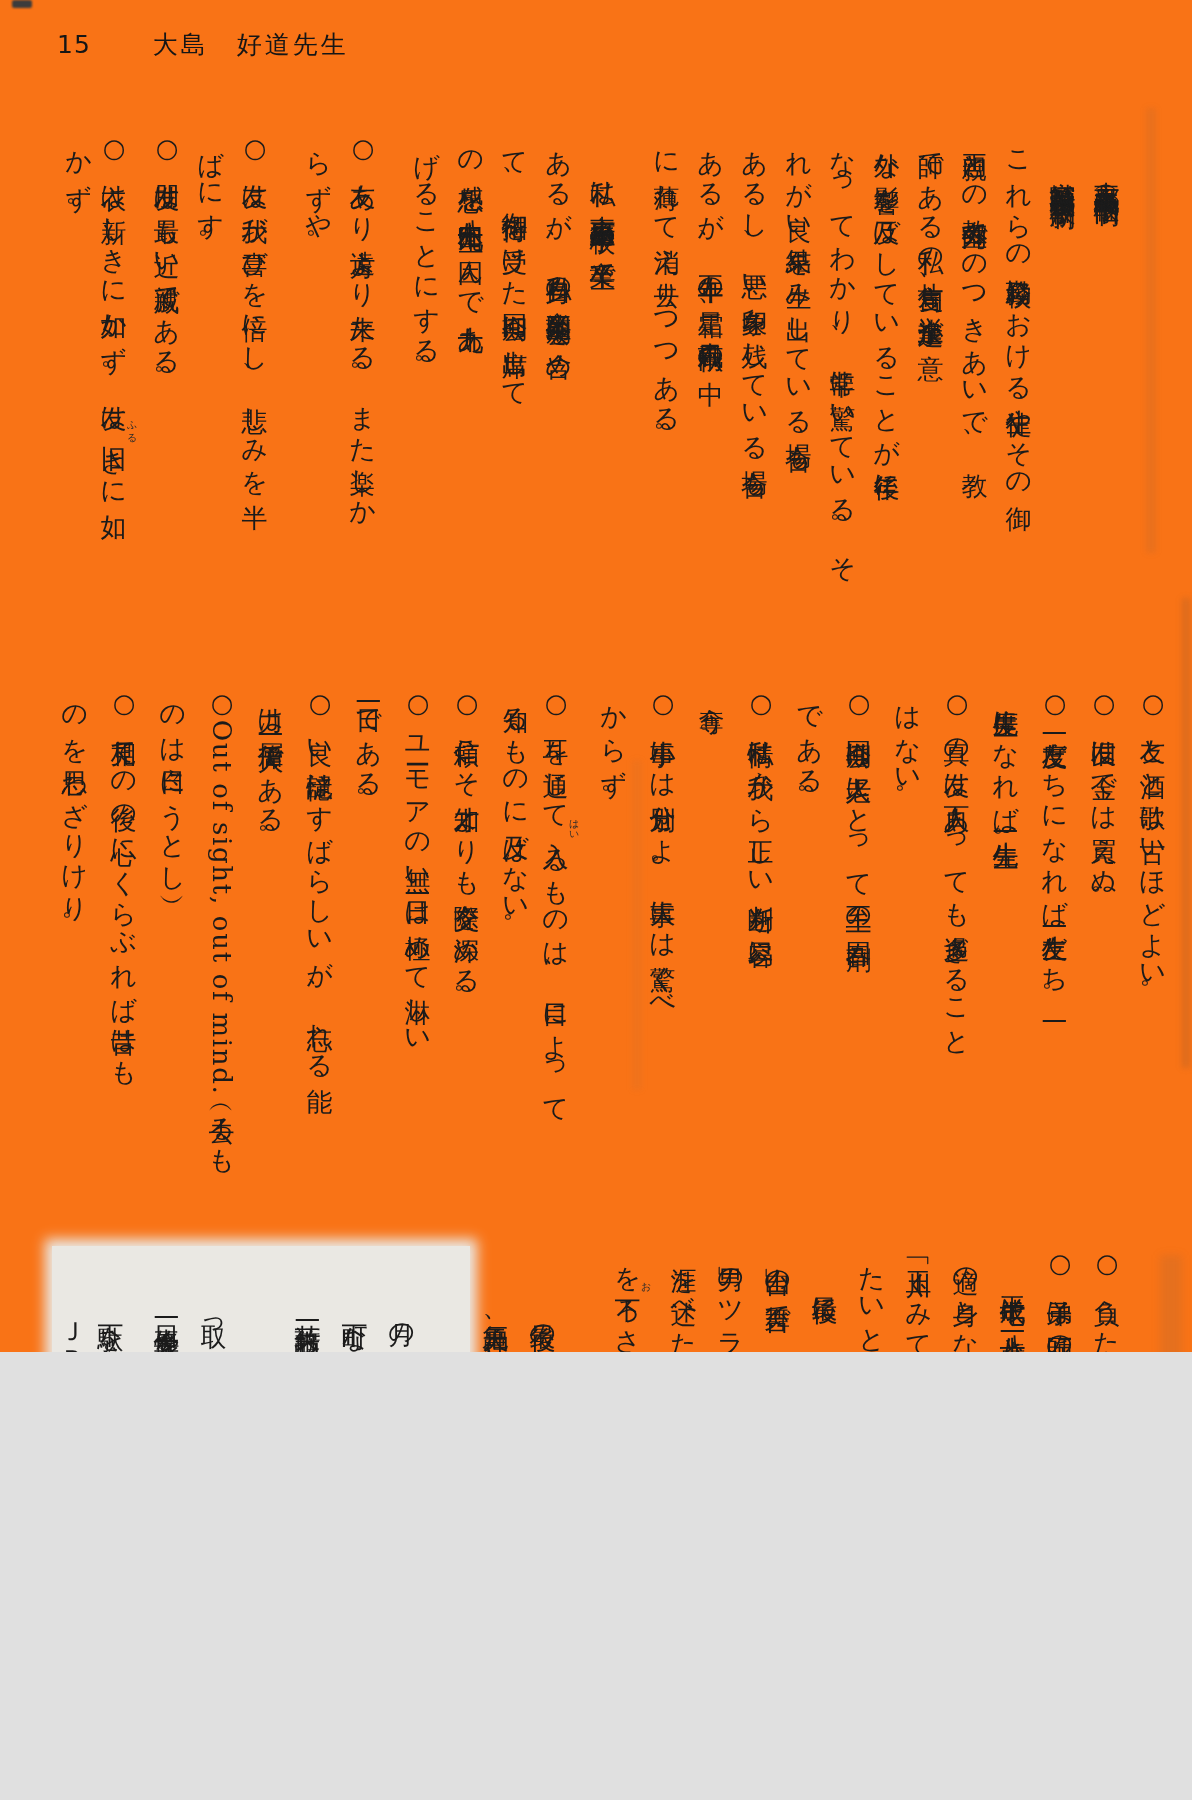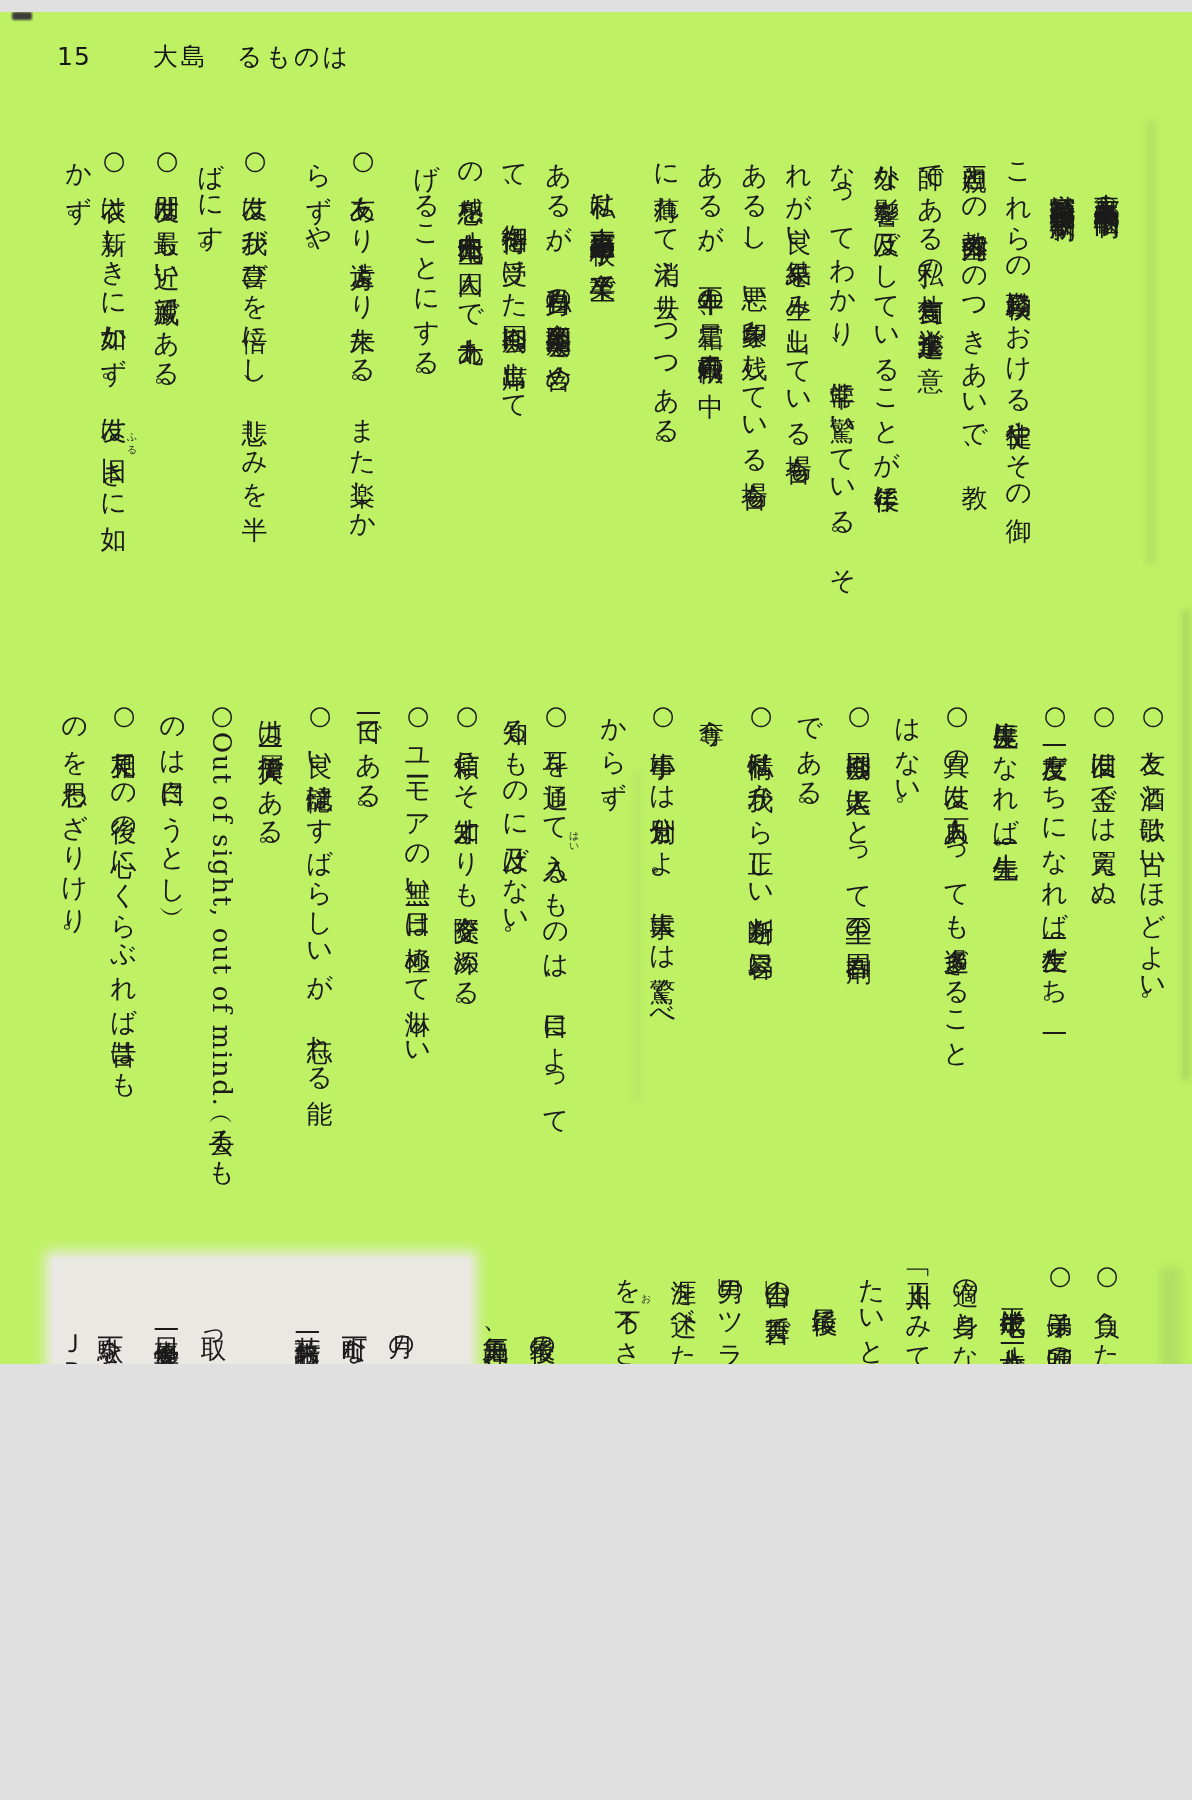--- a/index.html
+++ b/index.html
@@ -1,20 +1,20 @@
 <!DOCTYPE html>
 <html lang="ja"><head>
 <meta charset="utf-8">
 <style>
   html,body { margin:0; padding:0; background:#e0e0e0; }
   .page {
     position:relative;
     width:1192px; height:1352px;
-    margin:12px auto;
-    background:#bef264;
+    margin:0 auto;
+    background:#f97316;
     overflow:hidden;
     font-family:"DejaVu Serif","Liberation Serif",serif;
     color:#1b1b1b;
   }
   
   .header {
     position:absolute; top:28px; left:57px;
     font-family:"DejaVu Sans","Liberation Sans",sans-serif;
     font-size:25px; font-weight:500; color:#161616;
     display:flex; align-items:baseline;
@@ -79,21 +79,21 @@
   <div class="artifact graybox"></div>
   <div class="artifact ghost-col-a"></div>
   <div class="artifact ghost-col-b"></div>
   <div class="artifact ghost-col-c"></div>
   <div class="artifact ghost-col-d"></div>
   <div class="artifact ghost-col-e"></div>
   <div class="artifact corner-mark"></div>
 
   <div class="header">
     <span class="num">15</span>
-    <span class="ttl">大島　るものは</span>
+    <span class="ttl">大島　好道先生</span>
   </div>
 
   <div class="band" id="band-1">
       <div class="vline i1">東京都立九段中学校（旧制）</div>
       <div class="vline i1">宮城師範学校付属中学校（新制）</div>
       <div class="vline">これらの勤務校における生徒やその御</div>
       <div class="vline">両親との教室内外でのつきあいで、教</div>
       <div class="vline">師である私の片言隻句、挙止進退が意</div>
       <div class="vline">外な影響を及ぼしていることが後年に</div>
       <div class="vline">なってわかり、非常に驚いている。そ</div>

